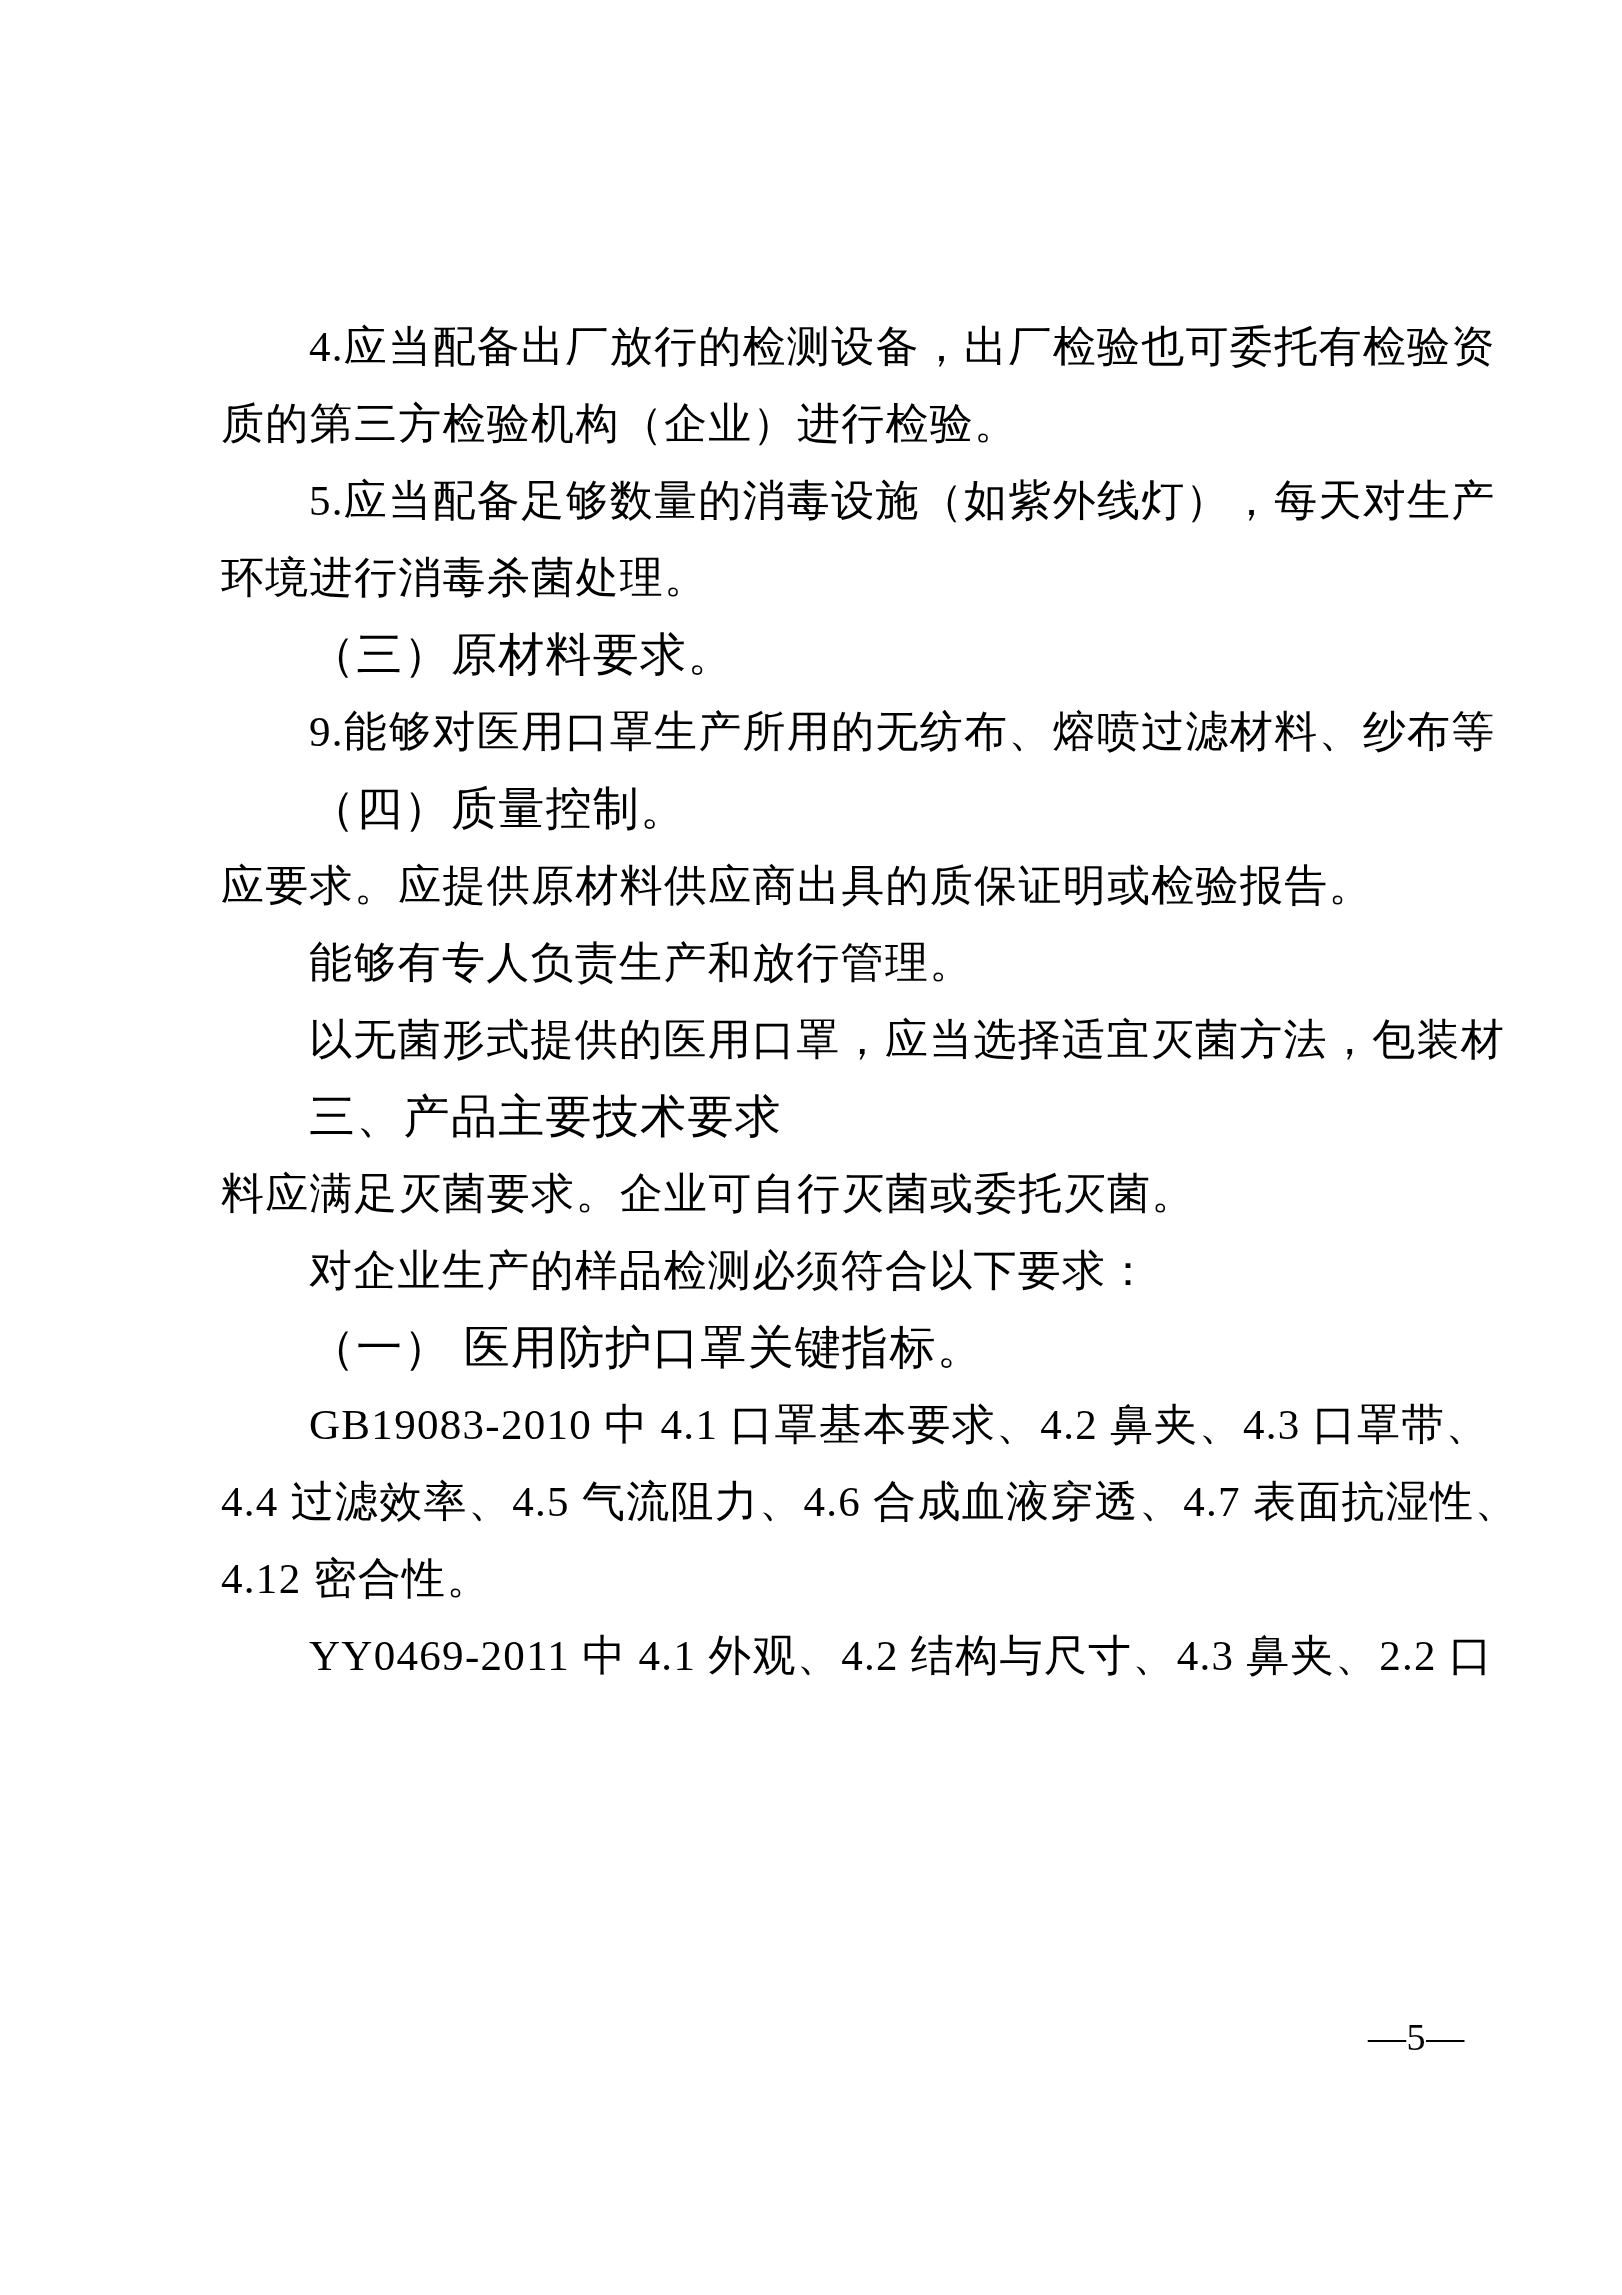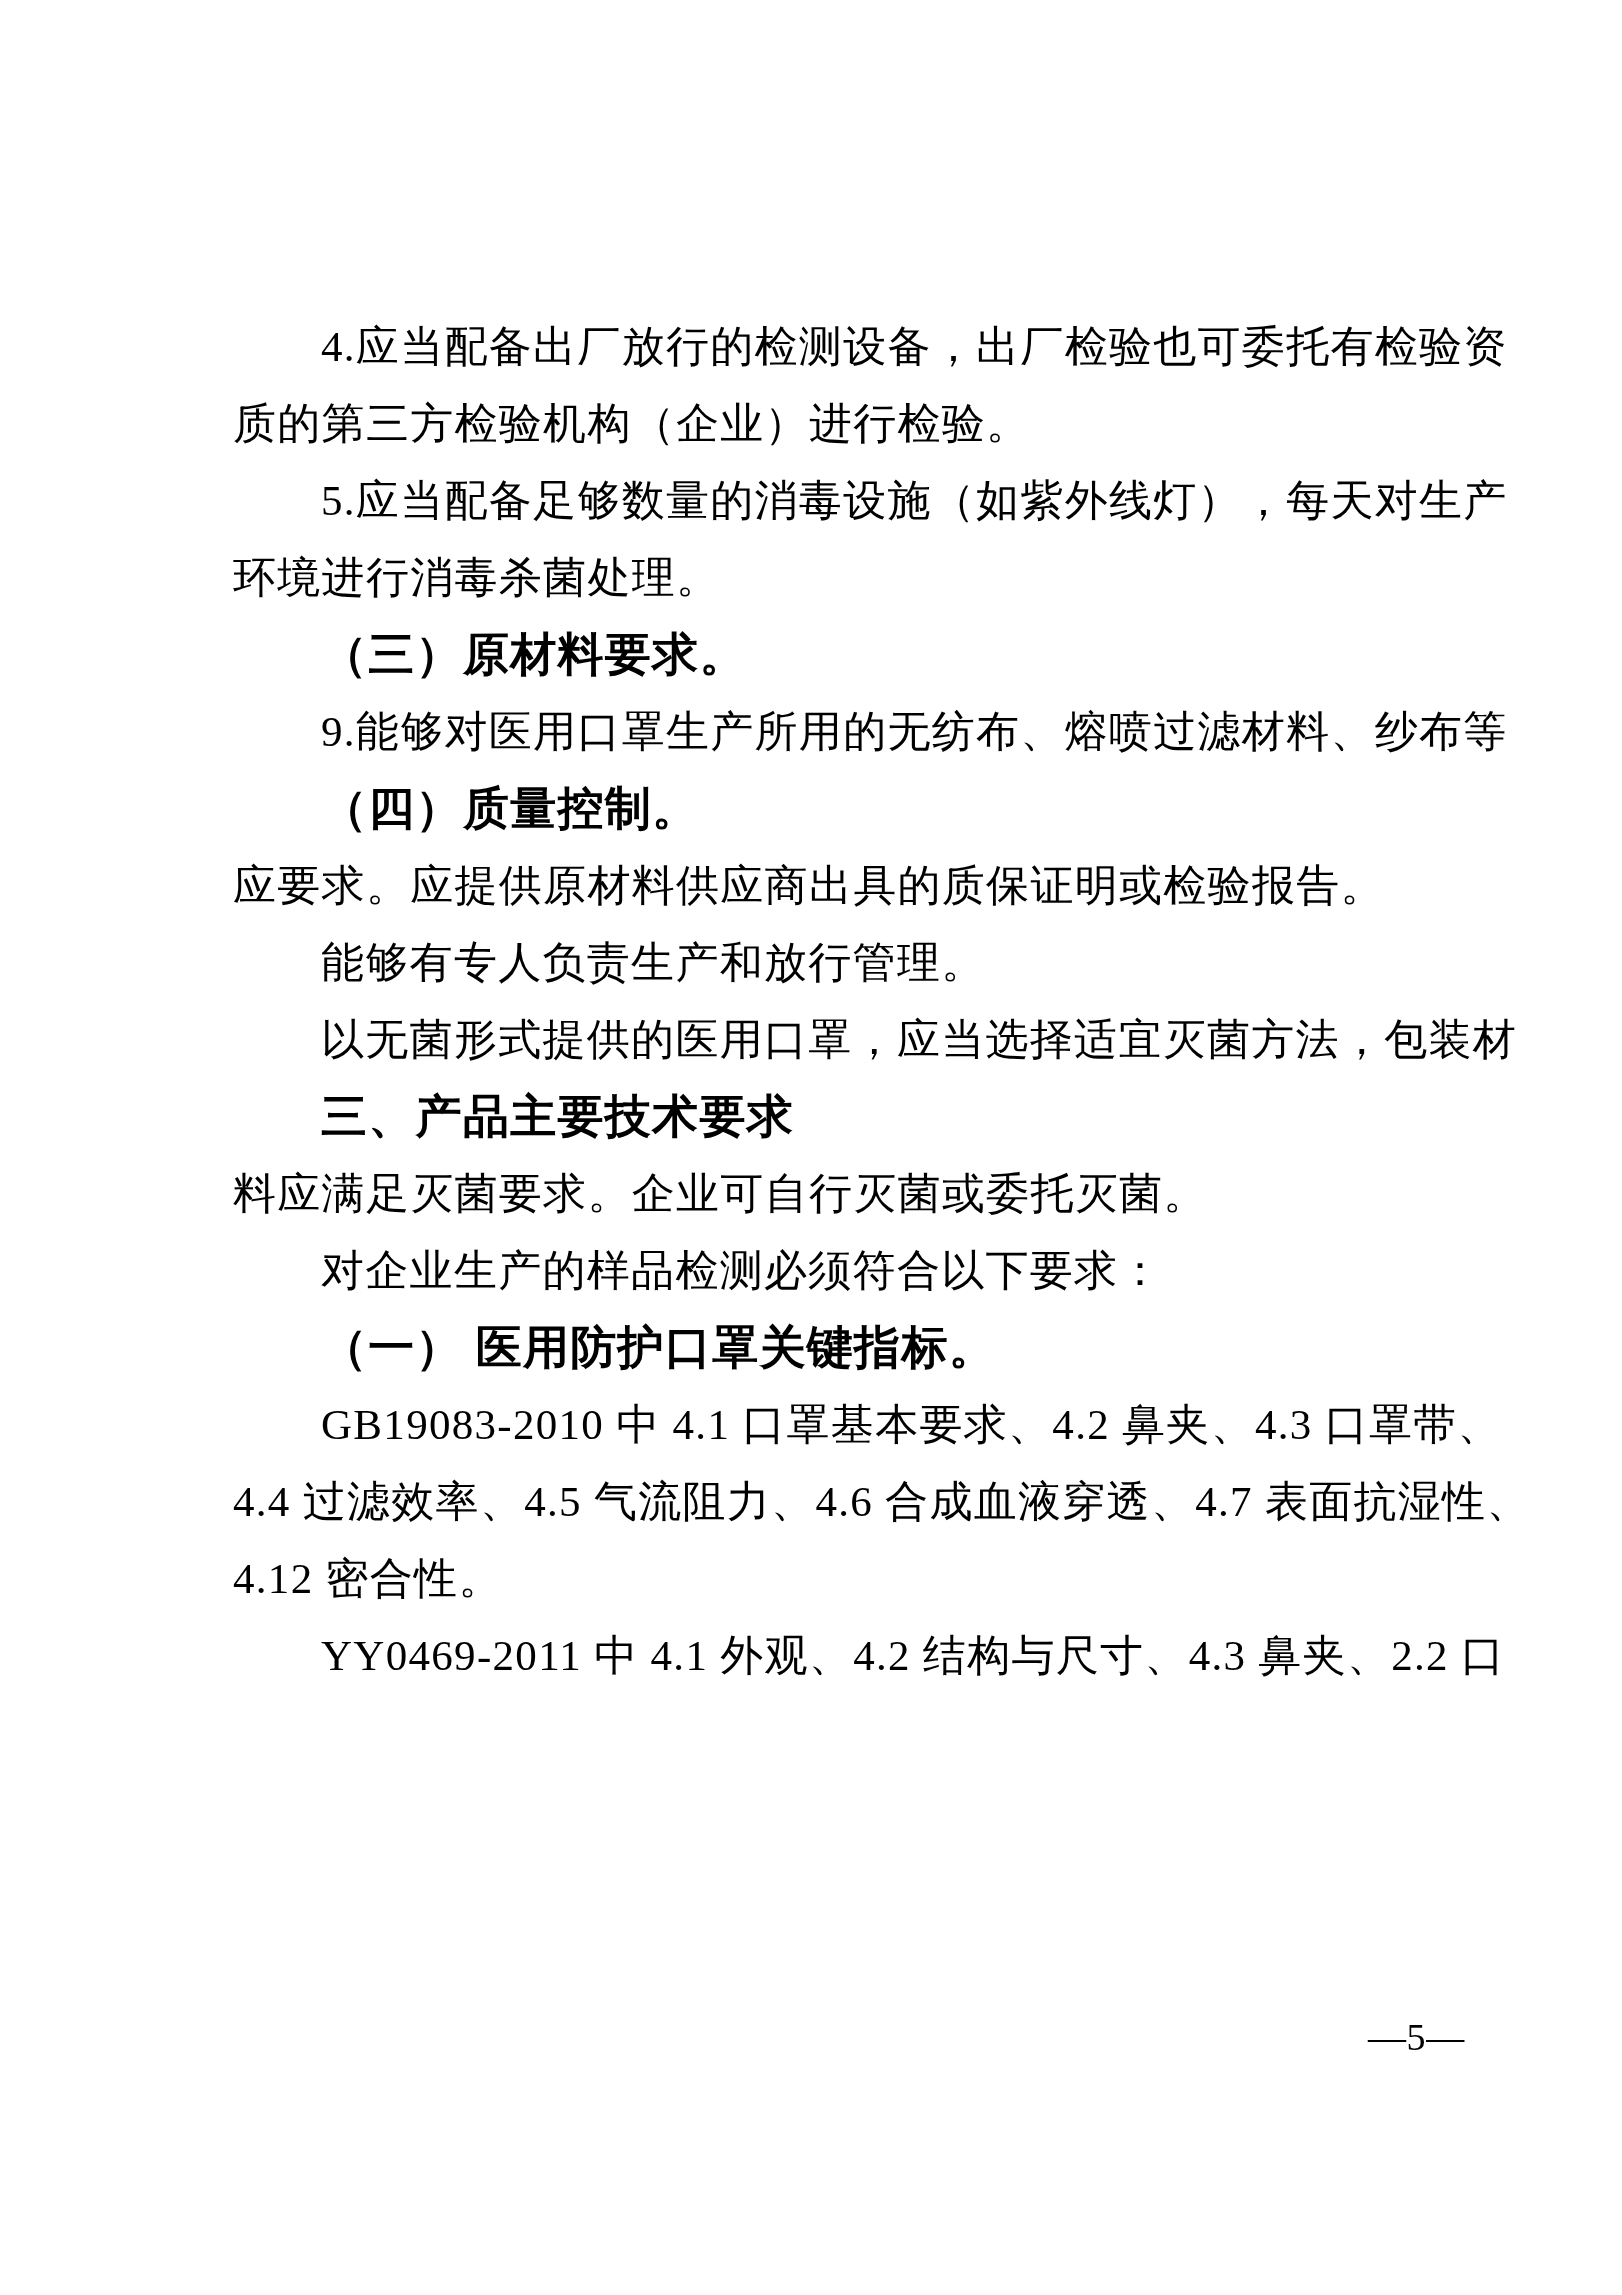--- a/index.html
+++ b/index.html
@@ -10,36 +10,36 @@
     position: relative;
     width: 1623px;
     height: 2295px;
     background: #ffffff;
     color: #000000;
     overflow: hidden;
     font-family: "Liberation Serif", "DejaVu Serif", serif;
   }
   .document-body {
     position: absolute;
-    left: 233px;
+    left: 221px;
     top: 308px;
     width: 1184px;
   }
   .line {
     height: 77px;
     line-height: 77px;
     font-size: 43px;
     white-space: nowrap;
     letter-spacing: 1.3px;
   }
   .line.indent {
     padding-left: 88px;
   }
   .line.heading {
-    font-weight: bold;
+    font-weight: normal;
     font-size: 46px;
     font-family: "Liberation Serif", "DejaVu Serif", serif;
   }
   .page-number {
     position: absolute;
     top: 2014px;
     right: 158px;
     font-size: 38px;
     line-height: 46px;
     letter-spacing: 0.7px;

